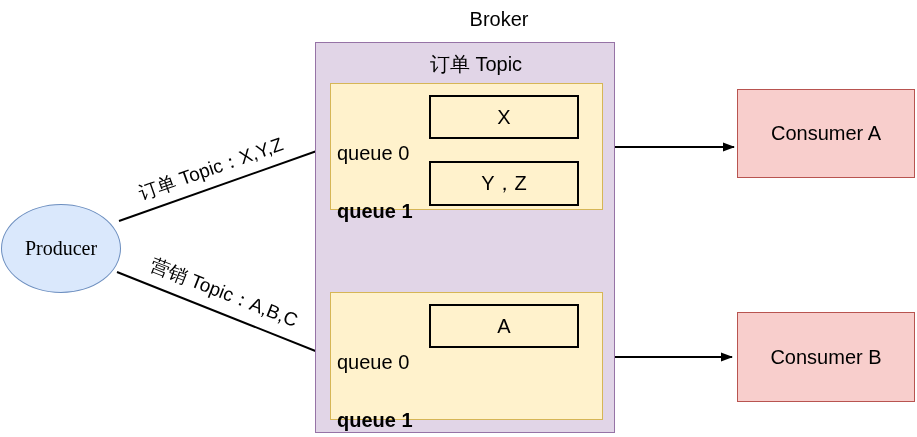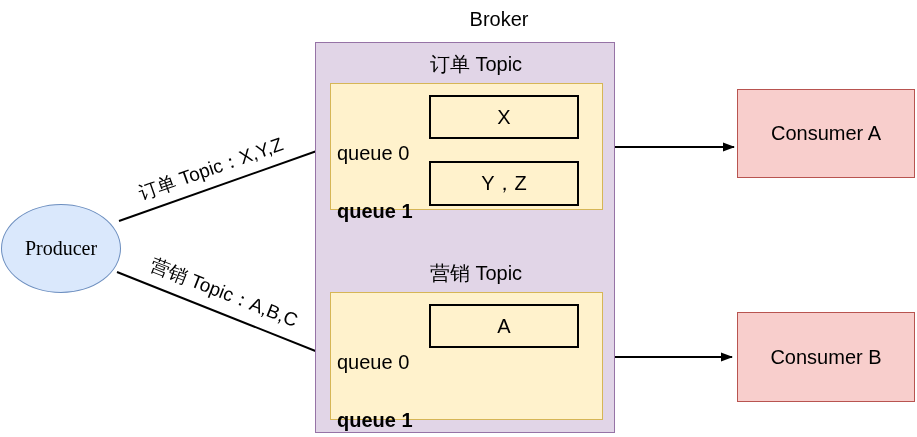--- a/index.html
+++ b/index.html
@@ -99,21 +99,20 @@
   <div class="edge-label marketing">营销 Topic：A,B,C</div>
 
   <div class="topic-title order">订单 Topic</div>
   <div class="topic-box order">
     <div class="queue-label row1">queue 0</div>
     <div class="queue-msg-box row1">X</div>
     <div class="queue-label row2">queue 1</div>
     <div class="queue-msg-box row2">Y，Z</div>
   </div>
 
-  <div class="topic-title marketing">营销 Topic</div>
   <div class="topic-box marketing">
     <div class="queue-label row1">queue 0</div>
     <div class="queue-msg-box row1">A</div>
     <div class="queue-label row2">queue 1</div>
   </div>
 
   <div class="consumer-node b">
     <span>Consumer B</span>
   </div>
   <div class="consumer-node a">

